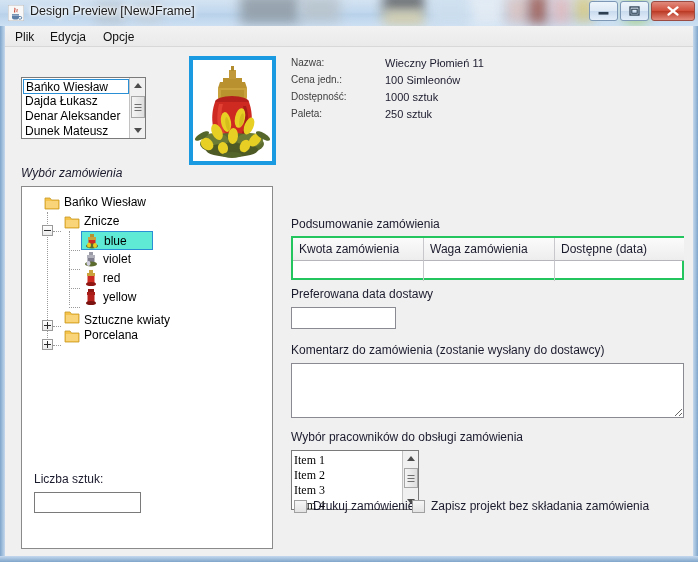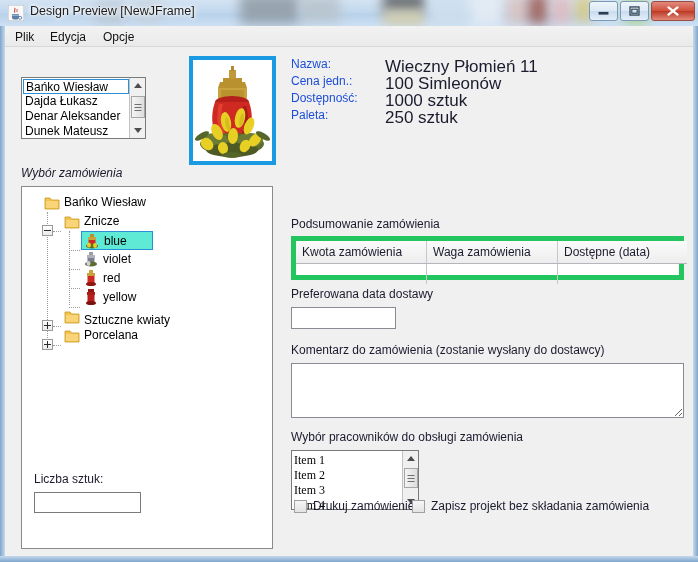--- a/index.html
+++ b/index.html
@@ -137,22 +137,22 @@
   #product-image {
     position: absolute; left: 184px; top: 9px;
     width: 87px; height: 109px;
     border: 4px solid #1a9ae0;
     background: #fff;
     box-sizing: border-box;
   }
   #product-image svg { display: block; }
 
   
-  .info-key { position: absolute; font-size: 12px; color: #1d4ed8; }
-  .info-val { position: absolute; font-size: 17px; color: #1b1b2e; }
+  .info-key { position: absolute; font-size: 10px; color: #404040; }
+  .info-val { position: absolute; font-size: 11px; color: #1b1b2e; }
 
   
   #tree-panel {
     position: absolute; left: 16px; top: 139px;
     width: 252px; height: 363px;
     background: #fff;
     border: 1px solid #8a8a8a;
     box-sizing: border-box;
     overflow: hidden;
   }
@@ -199,21 +199,21 @@
     background: #fff;
     border: 1px solid #7a7a7a;
     box-sizing: border-box;
   }
 
   
   #summary-table {
     position: absolute; left: 286px; top: 189px;
     width: 393px; height: 44px;
     background: #fff;
-    border: 5px solid #22c55e;
+    border: 2px solid #22c55e;
     box-sizing: border-box;
   }
   .th {
     position: absolute; top: 0; height: 23px;
     background: linear-gradient(to bottom, #fbfbfb, #ededed);
     border-right: 1px solid #c8c8cc;
     border-bottom: 1px solid #b5b5bb;
     font-size: 12px; color: #1b1b2e;
     line-height: 23px; padding-left: 6px;
     box-sizing: border-box;

